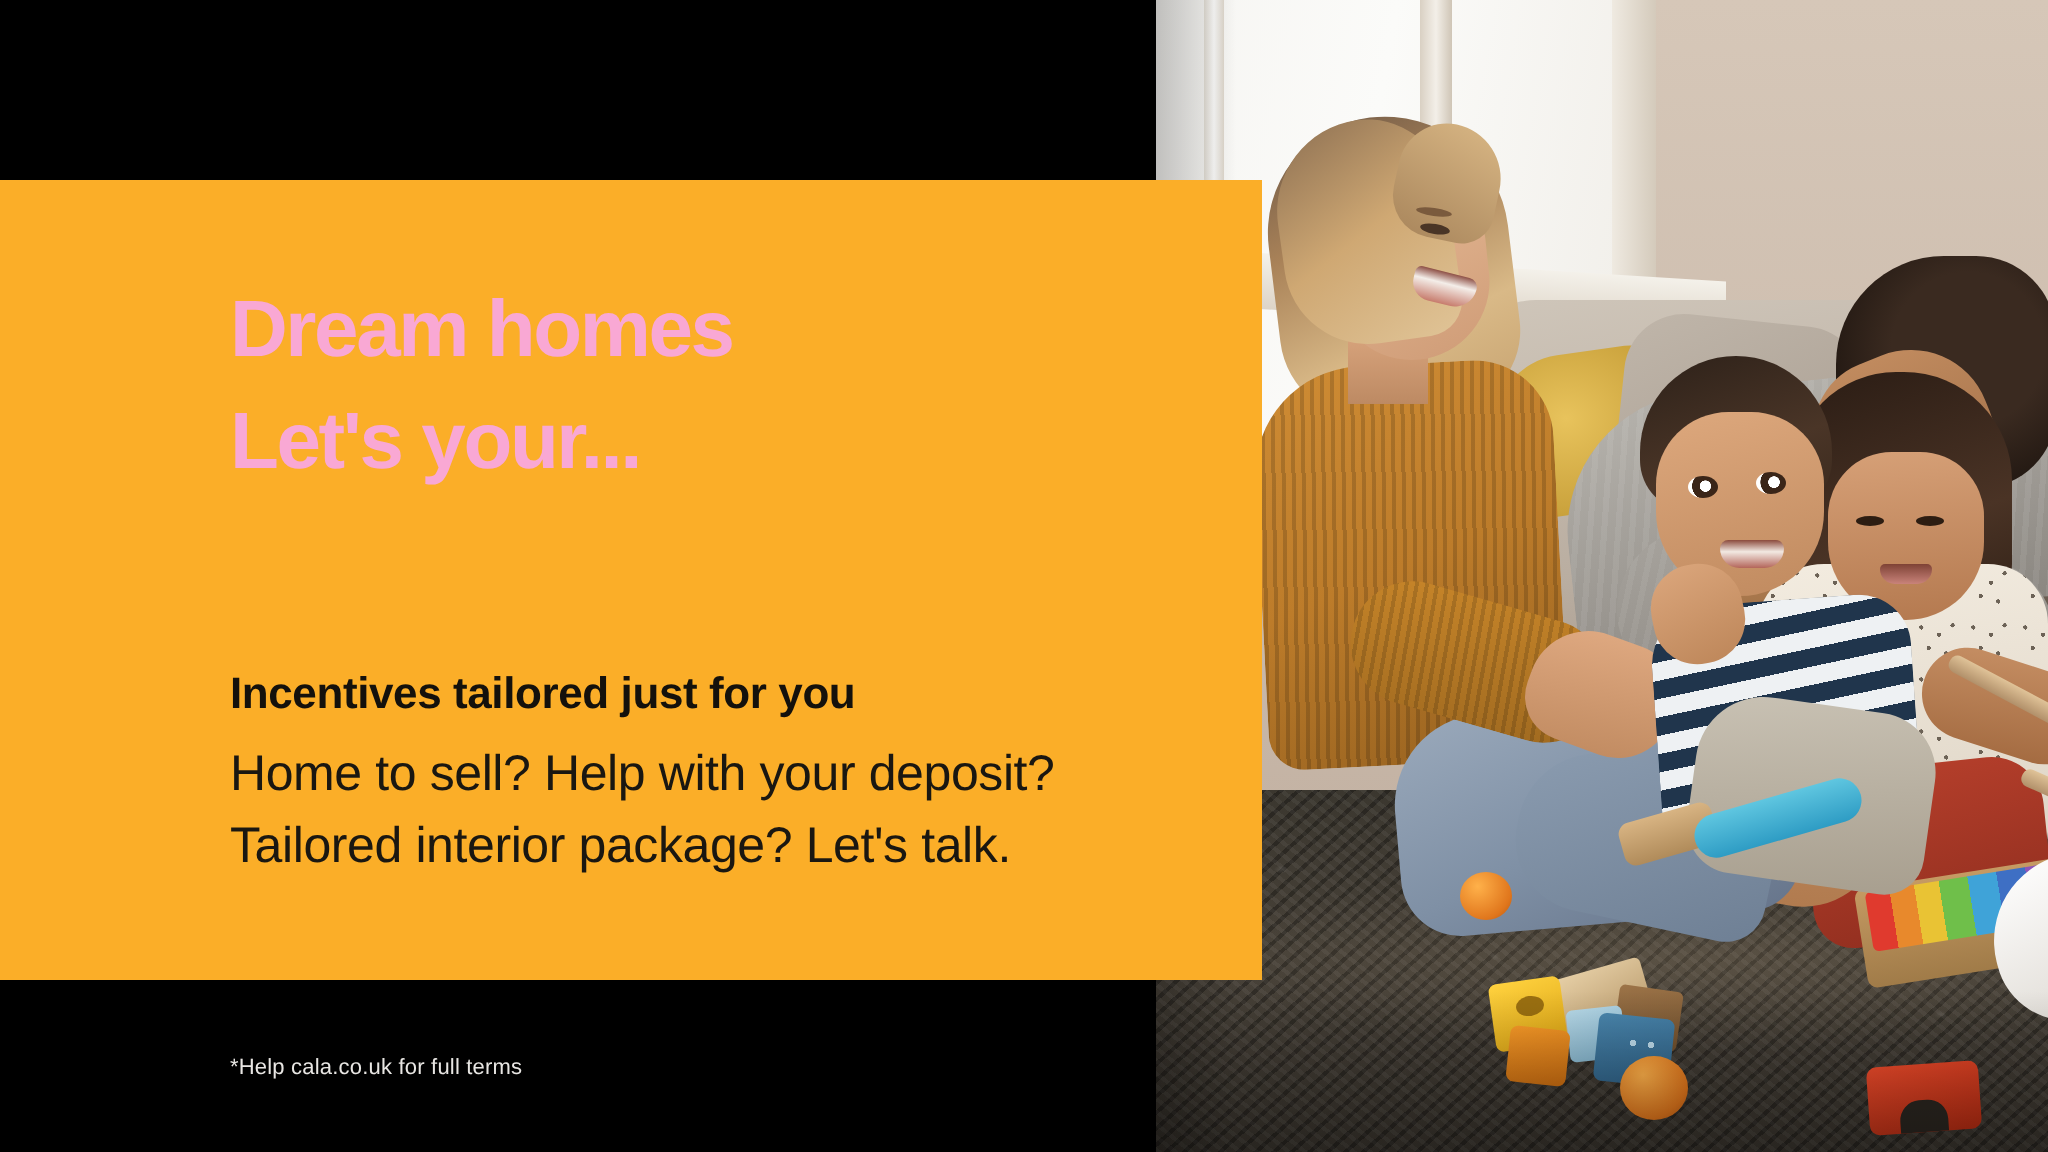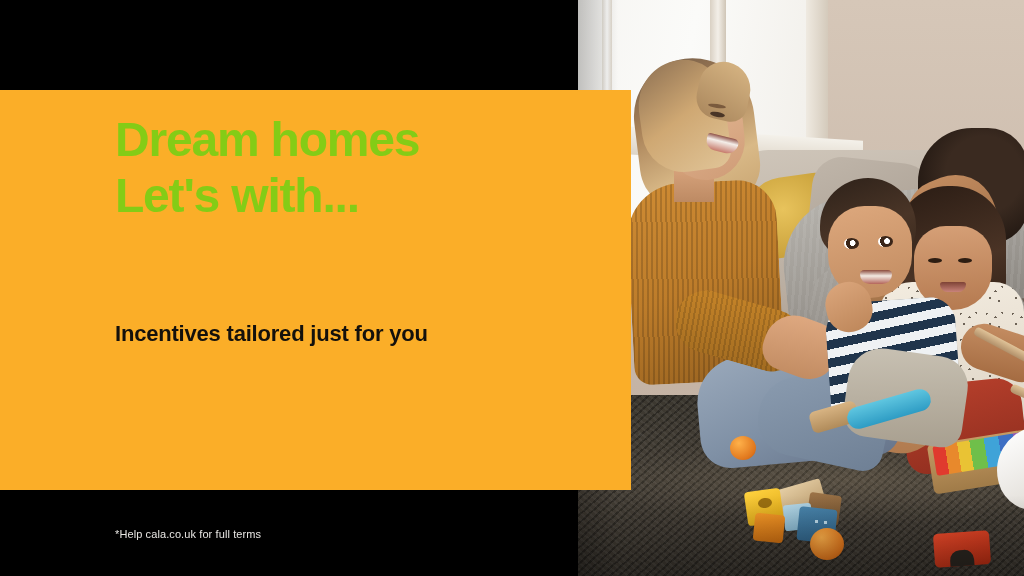--- a/index.html
+++ b/index.html
@@ -451,34 +451,34 @@
     top: 90px;
     width: 631px;
     height: 400px;
     background: #fbae28;
   }
 
   
   #headline {
     position: absolute;
     left: 115px;
-    top: 112px;
+    top: 137px;
     width: 500px;
-    color: #84cc16;
-    font-size: 48px;
+    color: #f9a8d4;
+    font-size: 40px;
     font-weight: 700;
     line-height: 56px;
     letter-spacing: -1.2px;
   }
   #headline div { white-space: nowrap; }
 
   #subheading {
     position: absolute;
     left: 115px;
-    top: 320px;
+    top: 333px;
     width: 500px;
     color: #14110c;
     font-size: 22px;
     font-weight: 700;
     line-height: 28px;
     letter-spacing: -0.2px;
   }
 
   #body-copy {
     position: absolute;
@@ -586,23 +586,25 @@
     <div class="layer toy-red-arch"></div>
     <div class="layer toy-red-arch-hole"></div>
 
     <div class="layer photo-vignette"></div>
   </div>
 
   <div id="yellow-panel"></div>
 
   <div id="headline">
     <div>Dream homes</div>
-    <div>Let's with...</div>
+    <div>Let's your...</div>
   </div>
 
   <div id="subheading">Incentives tailored just for you</div>
 
   <div id="body-copy">
+    <div>Home to sell? Help with your deposit?</div>
+    <div>Tailored interior package? Let's talk.</div>
   </div>
 
   <div id="footnote">*Help cala.co.uk for full terms</div>
 
 </div>
 
 </body></html>

